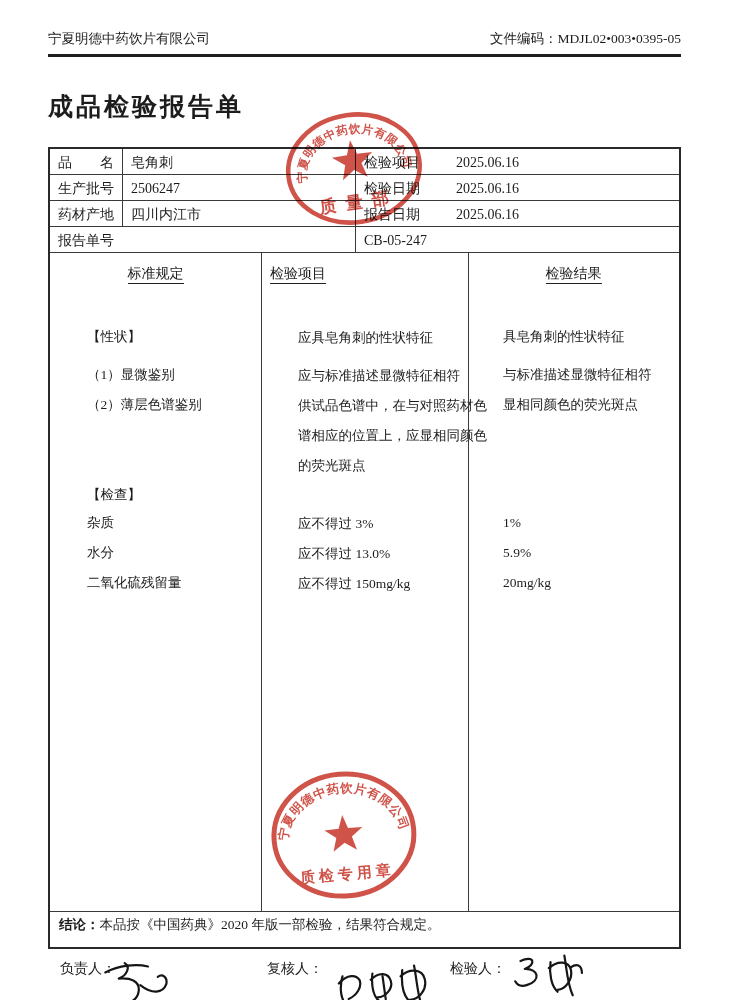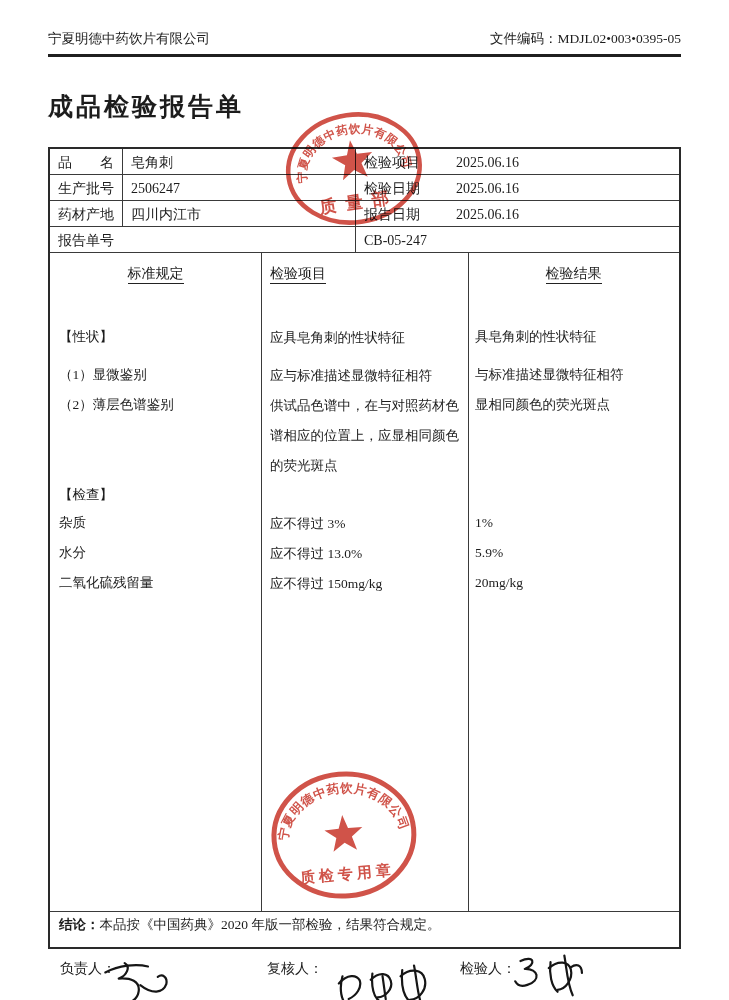--- a/index.html
+++ b/index.html
@@ -34,36 +34,36 @@
 
   
   .insp-area { position: relative; height: 658px; font-size: 13.5px; }
   .vline { position: absolute; top: 0; bottom: 0; width: 1px; background: #3a3a3a; }
   .vline.v1 { left: 211px; } .vline.v2 { left: 418px; }
   .insp-head { display: grid; grid-template-columns: 211px 207px 1fr; padding-top: 12px; height: 42px; }
   .insp-head .h { font-size: 14px; }
   .insp-head .h1 { padding-left: 9px; text-align: left; }
   .insp-head .h2, .insp-head .h3 { text-align: center; }
   .insp-head .u { border-bottom: 1px solid #222; padding-bottom: 2px; }
-  .insp-row { display: grid; grid-template-columns: 211px 207px 1fr; line-height: 28px; }
+  .insp-row { display: grid; grid-template-columns: 211px 207px 1fr; line-height: 28px; padding-left: 28px; }
   .insp-row .c1 { padding-left: 9px; padding-right: 6px; }
   .insp-row .c2 { padding-left: 9px; padding-right: 4px; line-height: 30px; }
   .insp-row .c3 { padding-left: 7px; padding-right: 6px; }
   .insp-row.first { margin-top: 28px; }
   .insp-row.gap4 { margin-top: 4px; }
 
   
   .conclusion { border-top: 1px solid #3a3a3a; height: 36px; line-height: 25px;
                 font-size: 13.5px; padding-left: 9px; white-space: nowrap; }
   .conclusion .cl { font-weight: bold; }
 
   
   .sign-row { position: relative; margin-top: 7px; font-size: 14px; height: 70px; }
   .sig-label { position: absolute; top: 4px; }
-  .sl1 { left: 12px; } .sl2 { left: 219px; } .sl3 { left: 412px; }
+  .sl1 { left: 12px; } .sl2 { left: 219px; } .sl3 { left: 402px; }
   .sig { position: absolute; }
   .sig path { fill: none; stroke: #161616; stroke-width: 2.2; stroke-linecap: round; stroke-linejoin: round; }
   .sig1 { left: 48px; top: -6px; transform: rotate(-4deg); }
   .sig2 { left: 282px; top: 0px; transform: rotate(-3deg); }
   .sig3 { left: 458px; top: -10px; transform: rotate(-2deg); }
 
   
   .stamp { position: absolute; mix-blend-mode: multiply; opacity: 0.86; pointer-events: none; }
   .stamp-top { left: 283px; top: 110px; width: 142px; height: 118px; transform: rotate(-8deg); }
   .stamp-bottom { left: 268px; top: 769px; width: 152px; height: 134px; transform: rotate(-5deg); }

